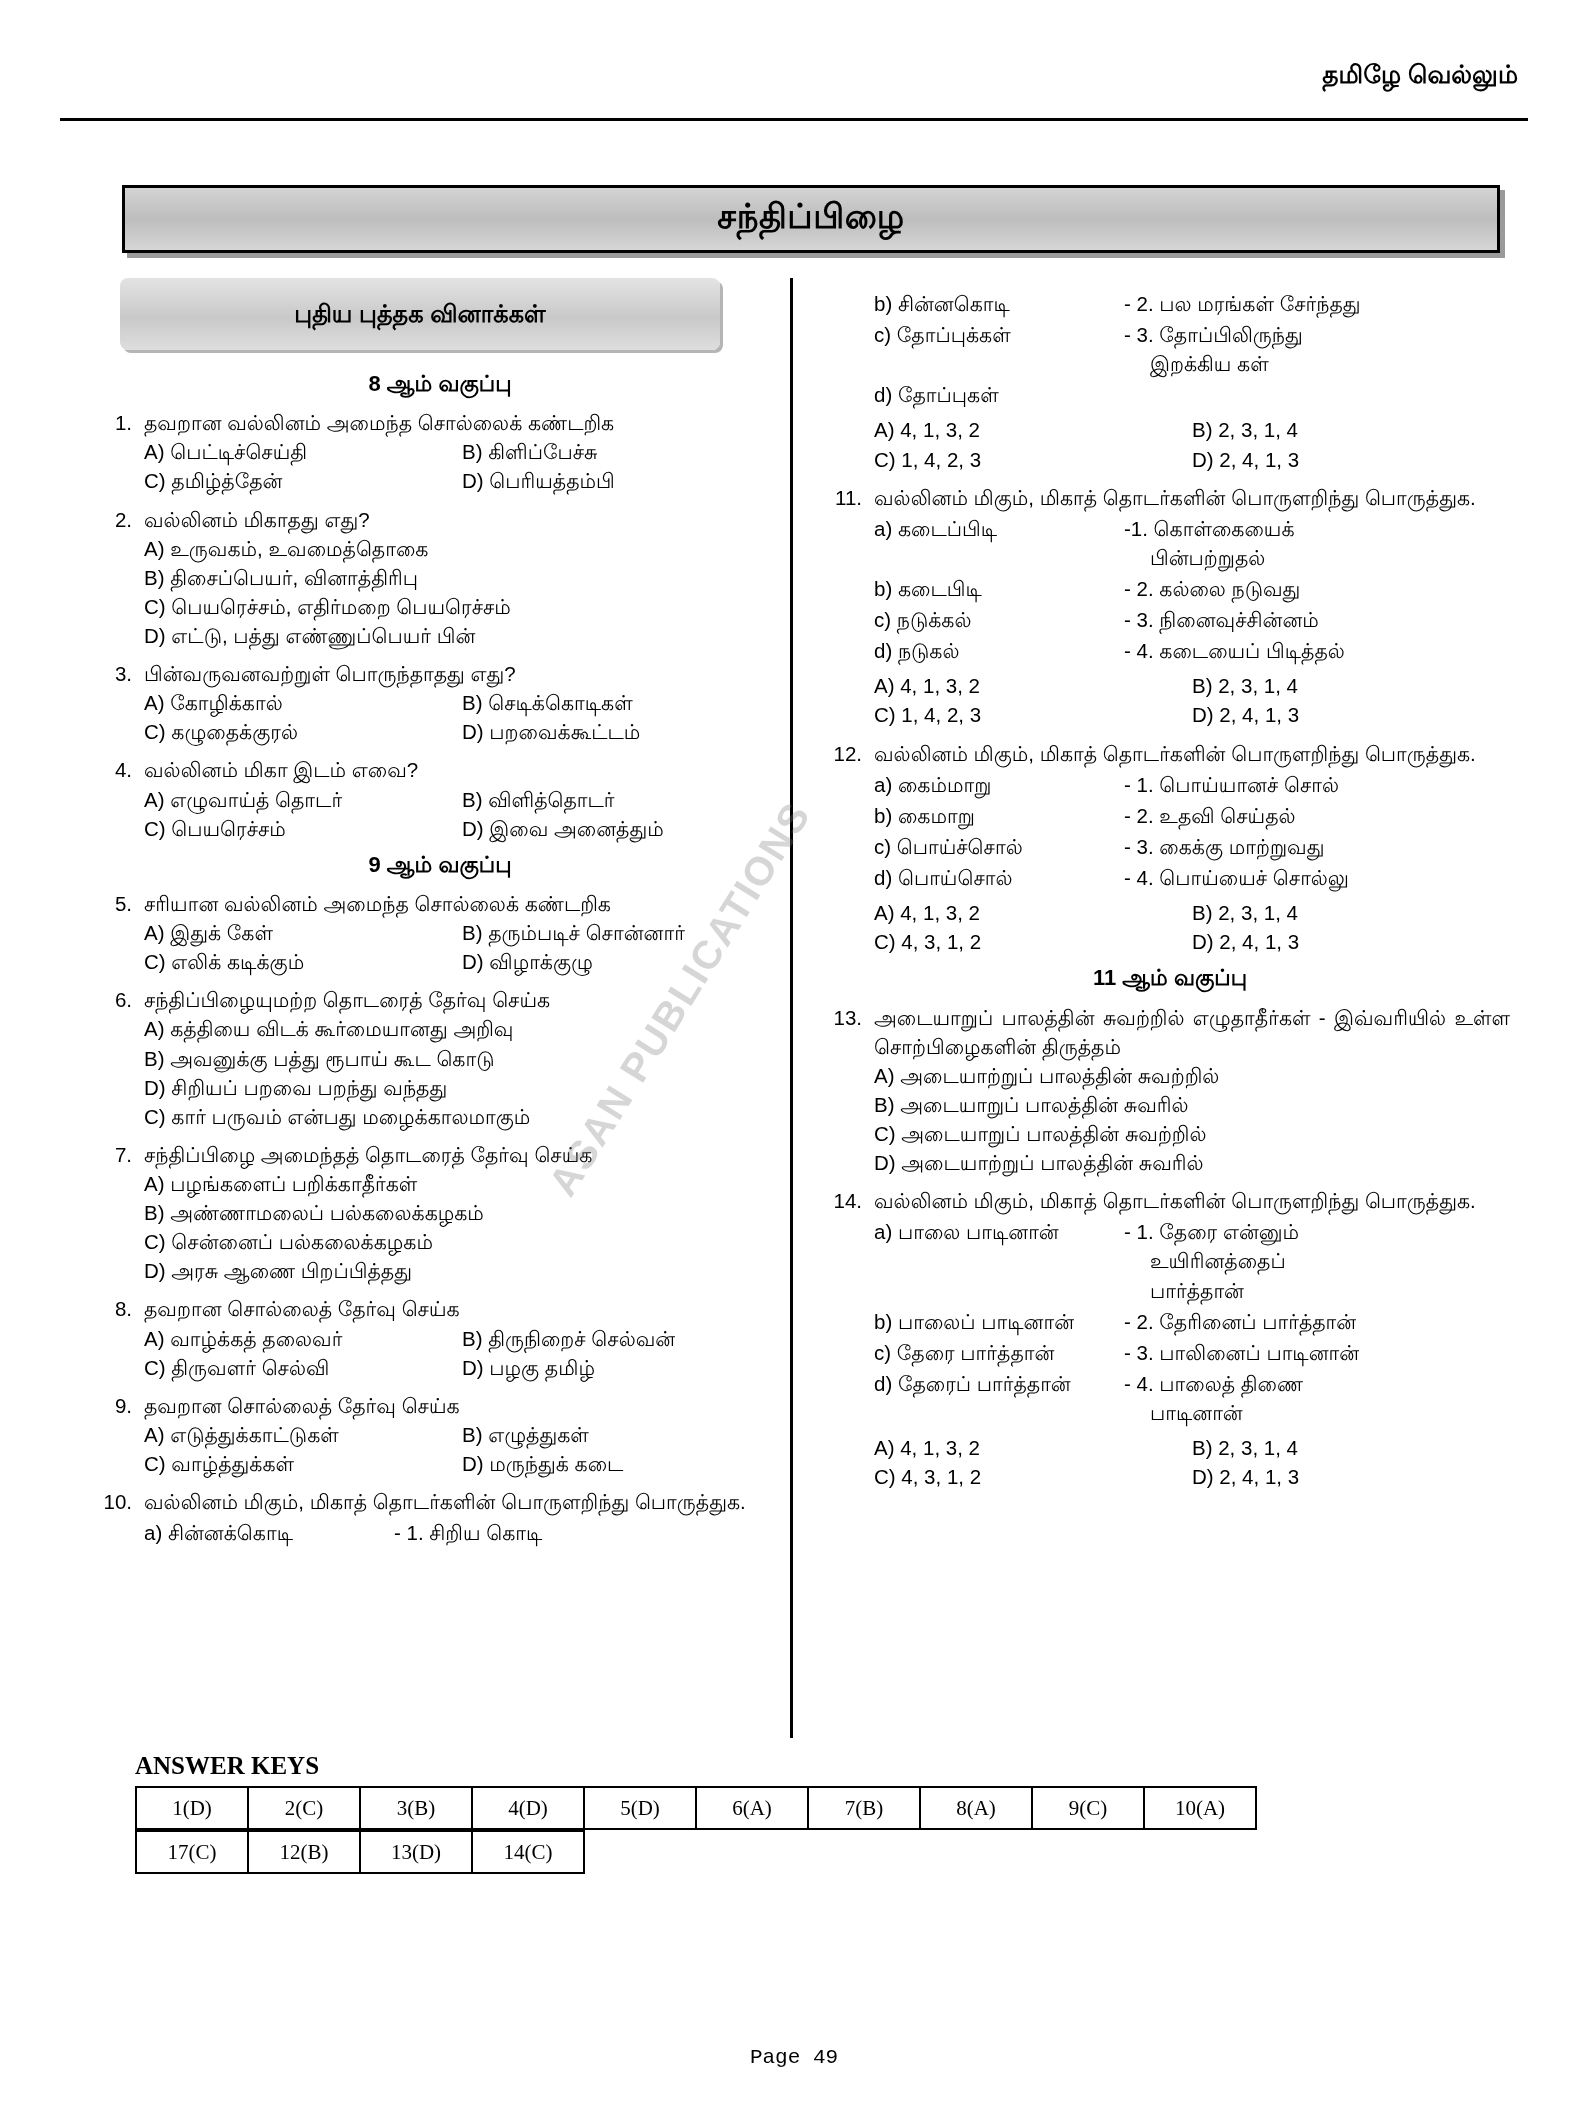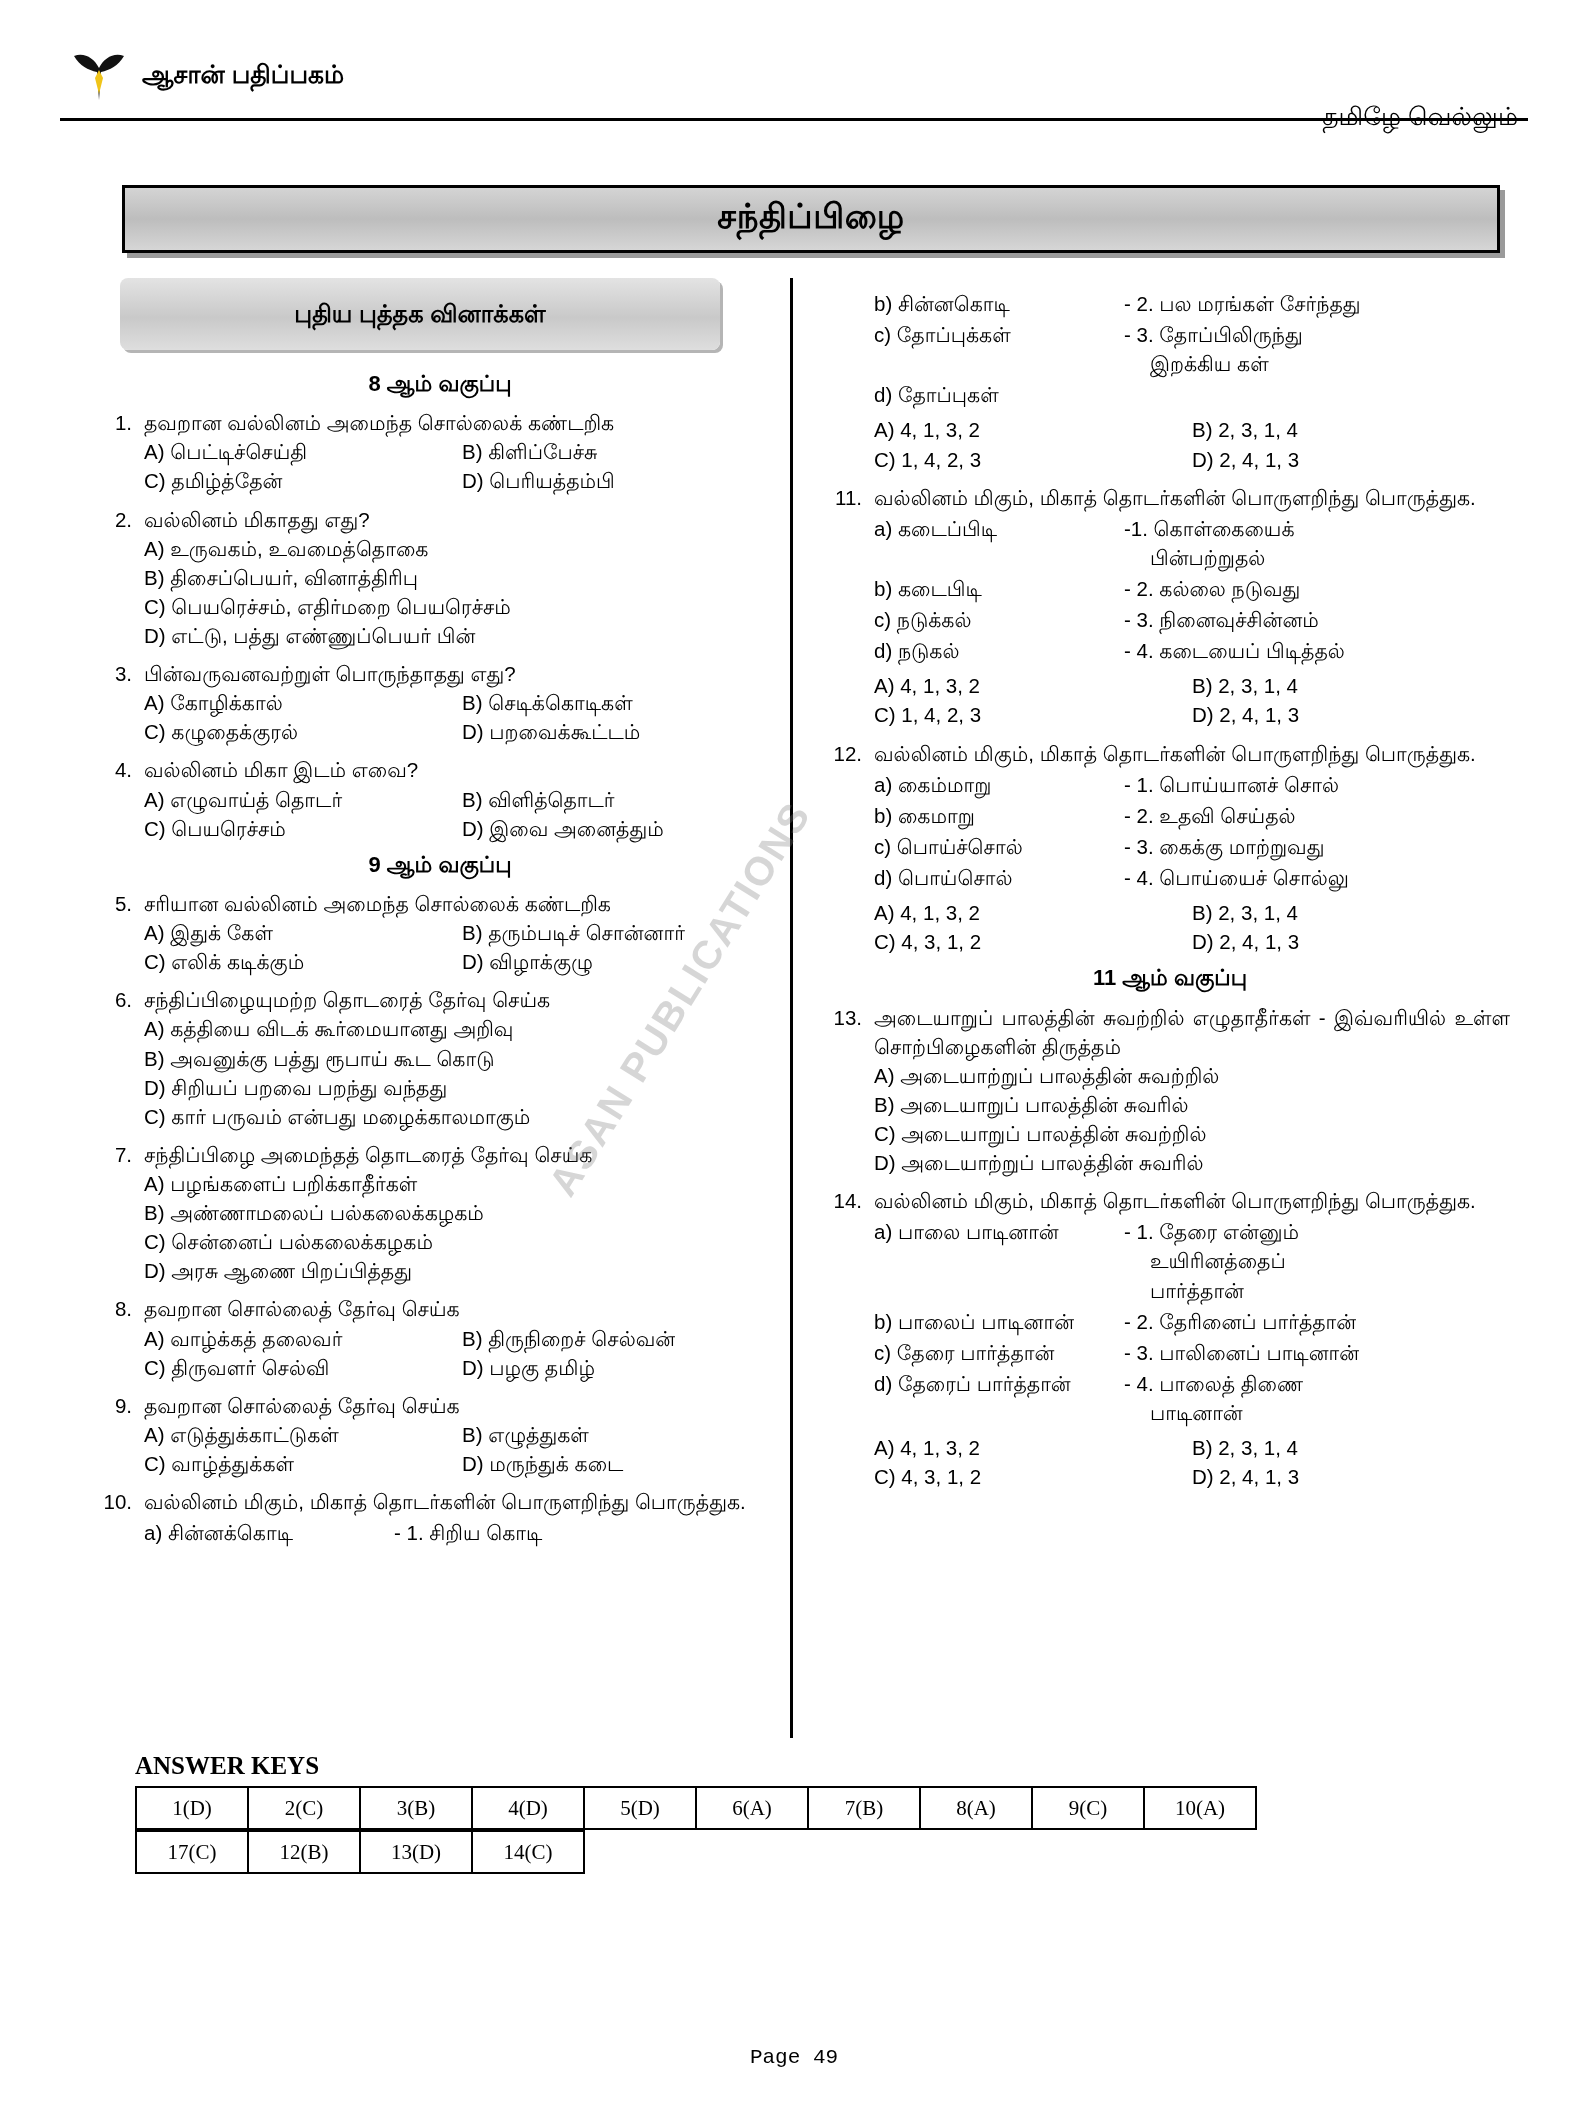--- a/index.html
+++ b/index.html
@@ -48,22 +48,21 @@
   .logo-text {
     font-size: 25px;
     font-weight: bold;
     letter-spacing: 0px;
   }
   .header-right {
     position: absolute;
     right: 10px;
     top: 12px;
     font-size: 25px;
-    font-weight: normal;
-    margin-top: 42px;
+    font-weight: bold;
   }
   .header-rule {
     position: absolute;
     top: 118px;
     left: 60px;
     right: 60px;
     height: 3px;
     background: #000;
   }
 
@@ -233,29 +232,20 @@
     font-size: 21px;
     font-family: Liberation Mono, monospace;
   }
 </style>
 </head>
 <body>
 
 <div class="page">
 
   <div class="header">
-    <div class="logo-wrap">
-      <span class="logo-mark">
-        <svg width="58" height="56" viewBox="0 0 58 56">
-          <path d="M4 8 C14 4 24 10 29 20 C34 10 44 4 54 8 C48 18 40 22 31 24 L29 52 L27 24 C18 22 10 18 4 8 Z" fill="#111"></path>
-          <path d="M29 22 L33 30 L29 46 L25 30 Z" fill="#f0c419"></path>
-        </svg>
-      </span>
-      <span class="logo-text">ஆசான் பதிப்பகம்</span>
-    </div>
     <div class="header-right">தமிழே வெல்லும்</div>
   </div>
   <div class="header-rule"></div>
 
   <div class="title-banner">
     <span class="txt">சந்திப்பிழை</span>
   </div>
 
   <div class="divider"></div>
 

